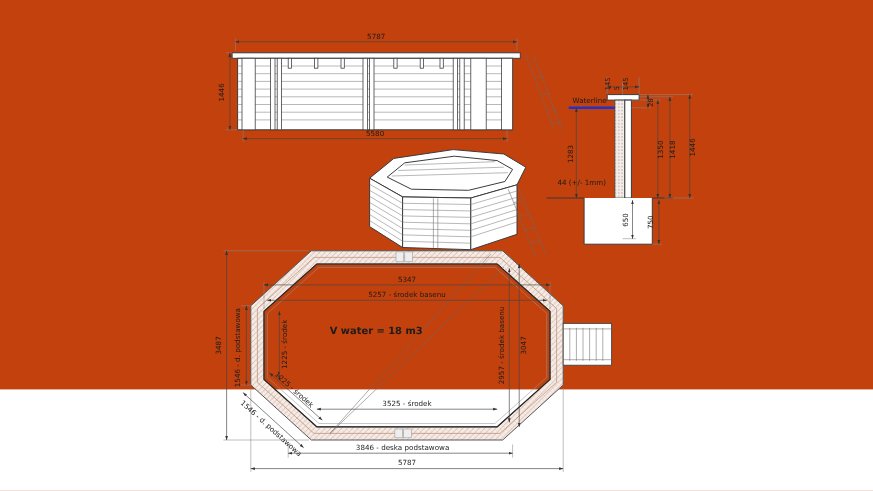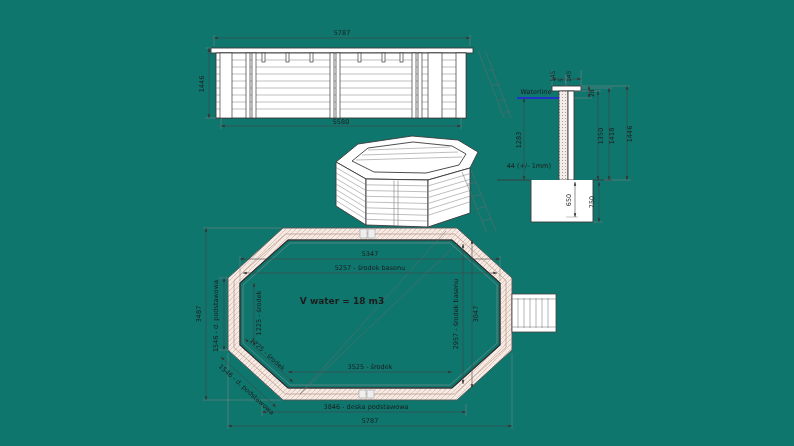--- a/index.html
+++ b/index.html
@@ -1,16 +1,16 @@
 <!DOCTYPE html>
 <html><head>
 <meta charset="utf-8">
 <style>
   html,body{margin:0;padding:0;background:#fff;width:794px;height:446px;overflow:hidden;}
-  .stage{position:relative;width:794px;height:446px;background:#0f766e;}
+  .stage{position:relative;width:794px;height:354px;background:#c2410c;}
   svg{display:block;}
   text{font-family:"DejaVu Sans", sans-serif;fill:#1c1c1c;}
   .dimtxt{font-size:6.5px;}
   .captxt{font-size:6px;}
   .voltxt{font-size:9px;font-weight:bold;}
   .outline{stroke:#3a3a3a;stroke-width:0.9;fill:#ffffff;}
   .thin{stroke:#6a6a6a;stroke-width:0.5;fill:none;}
   .plank{stroke:#7c7c7c;stroke-width:0.5;fill:none;}
   .post{stroke:#3a3a3a;stroke-width:0.7;fill:#ffffff;}
   .dim{stroke:#444;stroke-width:0.6;fill:none;}

